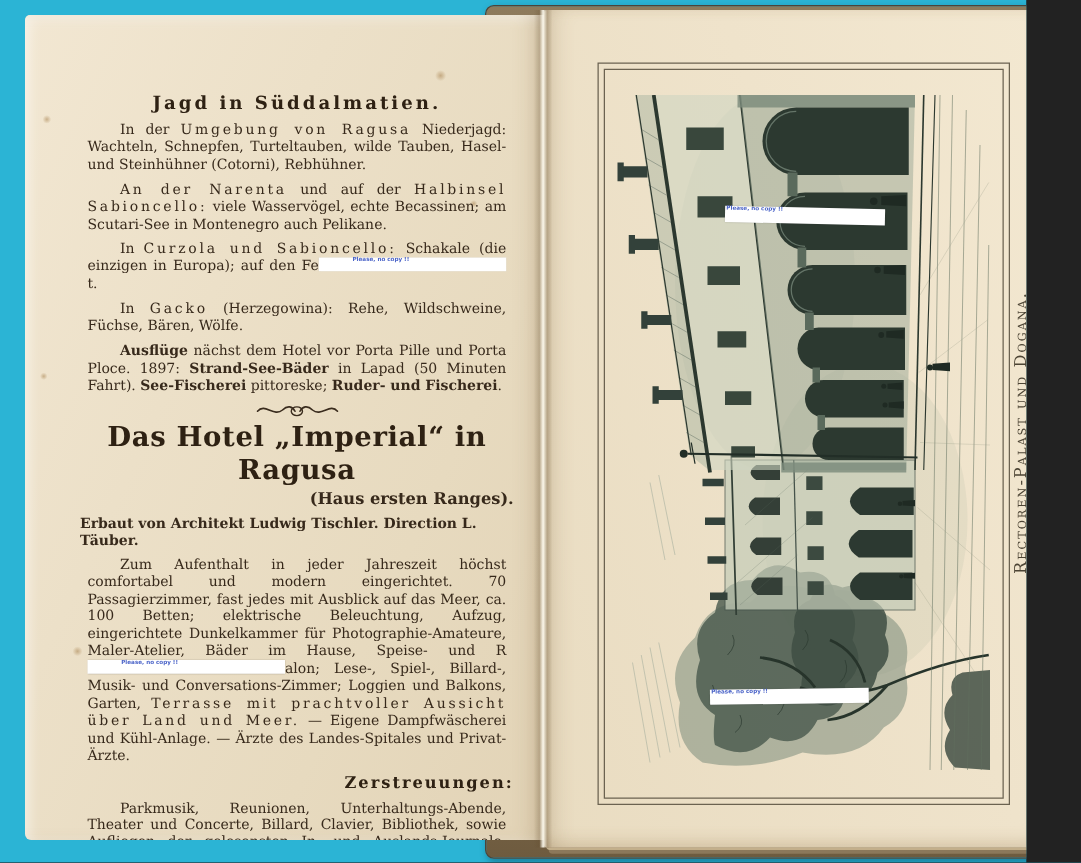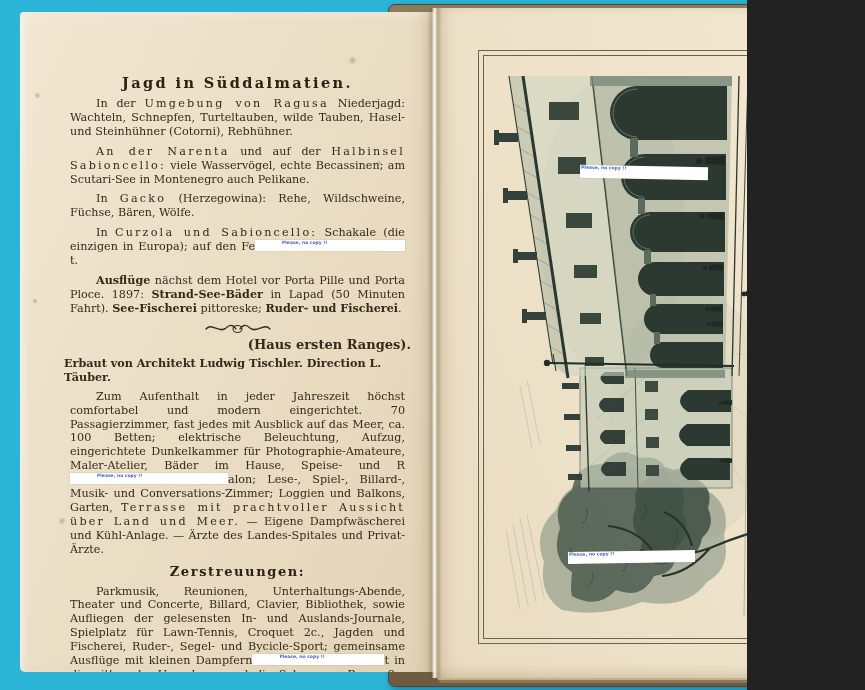--- a/index.html
+++ b/index.html
@@ -1,16 +1,16 @@
 <!DOCTYPE html>
 <html><head>
 <meta charset="utf-8">
 <style>
   html,body{margin:0;padding:0;background:#222;}
-  #canvas{position:relative;width:747px;height:690px;background:#2bb4d5;overflow:hidden;
+  #canvas{position:relative;width:821px;height:690px;background:#2bb4d5;overflow:hidden;
           font-family:"DejaVu Serif", serif;}
   
   .cover-rim{position:absolute;left:388px;top:4px;width:452px;height:681px;
      background:linear-gradient(180deg,#8d7a5c,#a28b66 55%,#6e5b3f);
      border:1px solid #4c443a;border-radius:7px;
      box-shadow:2px 3px 6px rgba(0,40,60,.35);}
   .page{position:absolute;overflow:hidden;}
   .page-left{left:20px;top:12px;width:415px;height:660px;border-radius:4px 0 0 5px;
      background:linear-gradient(115deg,#f2e7d2 0%,#ece0c8 35%,#e7dabf 70%,#e2d3b6 100%);
      box-shadow:inset -16px 0 20px -12px rgba(120,92,52,.38), inset 3px 3px 10px rgba(255,255,255,.55);}
@@ -27,21 +27,21 @@
   
   .text-col{position:absolute;left:44px;top:62px;width:347px;color:#37291b;}
   .text-col p{margin:6px;font-size:11.2px;line-height:13.9px;text-align:justify;text-indent:26px;}
   .sp{letter-spacing:2.2px;}
   .bold{font-weight:bold;}
   .h-hunt{font-size:14.5px;font-weight:bold;letter-spacing:2.4px;text-align:center;margin:0 0 6px 0;color:#2e2113;}
   .h-hotel{font-size:22px;font-weight:bold;letter-spacing:.5px;text-align:center;margin:2px 0 3px 0;color:#2e2113;}
   .h-sub{font-size:13px;font-weight:bold;text-align:right;margin:0 0 4px 0;}
   .h-line{font-size:11.2px;font-weight:bold;margin:0 0 3px 0;}
   .h-line2{font-size:11.2px;font-weight:bold;text-align:center;letter-spacing:.6px;margin:0 0 7px 0;}
-  .h-fun{font-size:13px;font-weight:bold;letter-spacing:1.6px;text-align:center;margin:7px 0 4px 0;color:#2e2113;}
+  .h-fun{font-size:13px;font-weight:bold;letter-spacing:1.6px;text-align:right;margin:7px 0 4px 0;color:#2e2113;}
   .orn{display:block;margin:4px auto 2px auto;}
   
   .redact-inline{display:inline-block;height:11px;background:#ffffff;position:relative;
      vertical-align:-1px;box-shadow:0 0 1px rgba(60,60,60,.35);}
   .redact-abs{position:absolute;background:#ffffff;box-shadow:0 0 1px rgba(60,60,60,.4);z-index:6;}
   .redact-label{position:absolute;left:1px;top:0;font-family:"DejaVu Sans",sans-serif;
      font-size:4.5px;line-height:5px;color:#4a63c8;white-space:nowrap;font-weight:bold;}
   
   .frame-outer{position:absolute;left:43px;top:42px;width:328px;height:592px;
      border:1px solid #6b6250;}
@@ -64,29 +64,30 @@
     <div class="foxing" style="left:12px;top:286px;width:6px;height:6px;"></div>
     <div class="foxing" style="left:38px;top:505px;width:8px;height:8px;"></div>
     <div class="foxing" style="left:328px;top:44px;width:9px;height:9px;"></div>
     <div class="foxing" style="left:356px;top:148px;width:6px;height:6px;"></div>
 
     <div class="text-col">
       <div class="h-hunt">Jagd in Süddalmatien.</div>
 
       <p><span>In der </span><span class="sp">Umgebung von Ragusa</span><span> Niederjagd: Wachteln, Schnepfen, Turteltauben, wilde Tauben, Hasel- und Steinhühner (Cotorni), Rebhühner.</span></p>
       <p><span class="sp">An der Narenta</span><span> und auf der </span><span class="sp">Halbinsel Sabioncello:</span><span> viele Wasservögel, echte Becassinen; am Scutari-See in Montenegro auch Pelikane.</span></p>
+      <p><span>In </span><span class="sp">Curzola und Sabioncello:</span><span> Schakale (die einzigen in Europa); auf den Fe</span><span class="redact-inline" style="width: 150px;"><span class="redact-label">Please, no copy !!</span></span><span>t.</span></p>
       <p><span>In </span><span class="sp">Gacko</span><span> (Herzegowina): Rehe, Wildschweine, Füchse, Bären, Wölfe.</span></p>
-      <p><span>In </span><span class="sp">Curzola und Sabioncello:</span><span> Schakale (die einzigen in Europa); auf den Fe</span><span class="redact-inline" style="width: 150px;"><span class="redact-label">Please, no copy !!</span></span><span>t.</span></p>
       <p><span class="bold">Ausflüge</span><span> nächst dem Hotel vor Porta Pille und Porta Ploce. 1897: </span><span class="bold">Strand-See-Bäder</span><span> in Lapad (50 Minuten Fahrt). </span><span class="bold">See-Fischerei</span><span> pittoreske; </span><span class="bold">Ruder- und Fischerei</span><span>.</span></p>
 
       <svg class="orn" width="70" height="13" viewBox="0 0 70 13">
         <path d="M3,7 C9,0 16,12 23,6 C27,2 31,3 33,7 M37,7 C39,3 43,2 47,6 C54,12 61,0 67,7" stroke="#3a2c1e" stroke-width="1.3" fill="none" stroke-linecap="round"></path>
         <path d="M30,7 a4.5,3.5 0 1 0 9,0 a4.5,3.5 0 1 0 -9,0" stroke="#3a2c1e" stroke-width="1.1" fill="none"></path>
       </svg>
 
+      <div class="h-hotel">Das Hotel „Imperial“ in Ragusa</div>
       <div class="h-sub">(Haus ersten Ranges).</div>
       <div class="h-line">Erbaut von Architekt Ludwig Tischler. Direction L. Täuber.</div>
 
       <p><span>Zum Aufenthalt in jeder Jahreszeit höchst comfortabel und modern eingerichtet. 70 Passagierzimmer, fast jedes mit Ausblick auf das Meer, ca. 100 Betten; elektrische Beleuchtung, Aufzug, eingerichtete Dunkelkammer für Photographie-Amateure, Maler-Atelier, Bäder im Hause, Speise- und R</span><span class="redact-inline" style="width: 158px;"><span class="redact-label">Please, no copy !!</span></span><span>alon; Lese-, Spiel-, Billard-, Musik- und Conversations-Zimmer; Loggien und Balkons, Garten, </span><span class="sp">Terrasse mit prachtvoller Aussicht über Land und Meer.</span><span> — Eigene Dampfwäscherei und Kühl-Anlage. — Ärzte des Landes-Spitales und Privat-Ärzte.</span></p>
 
       <div class="h-fun">Zerstreuungen:</div>
 
       <p><span>Parkmusik, Reunionen, Unterhaltungs-Abende, Theater und Concerte, Billard, Clavier, Bibliothek, sowie Aufliegen der gelesensten In- und Auslands-Journale, Spielplatz für Lawn-Tennis, Croquet 2c., Jagden und Fischerei, Ruder-, Segel- und Bycicle-Sport; gemeinsame Ausflüge mit kleinen Dampfern</span><span class="redact-inline" style="width: 132px;"><span class="redact-label">Please, no copy !!</span></span><span>t in die pittoreske Umgebung und die Schwarzen Berge 2c. 2c.</span></p>
 
     </div>

